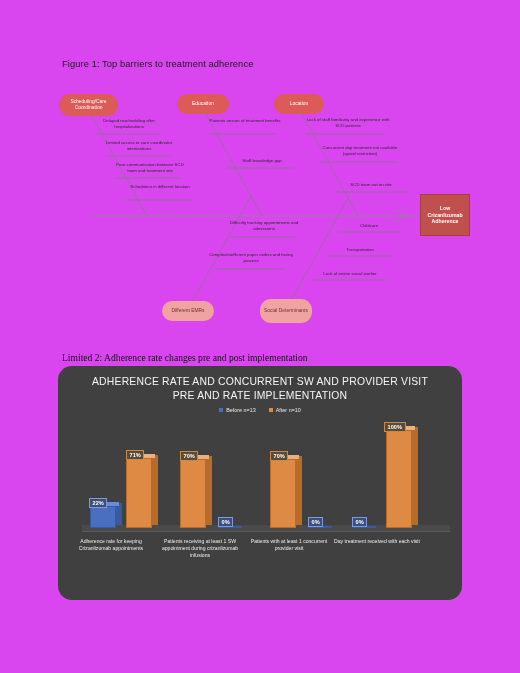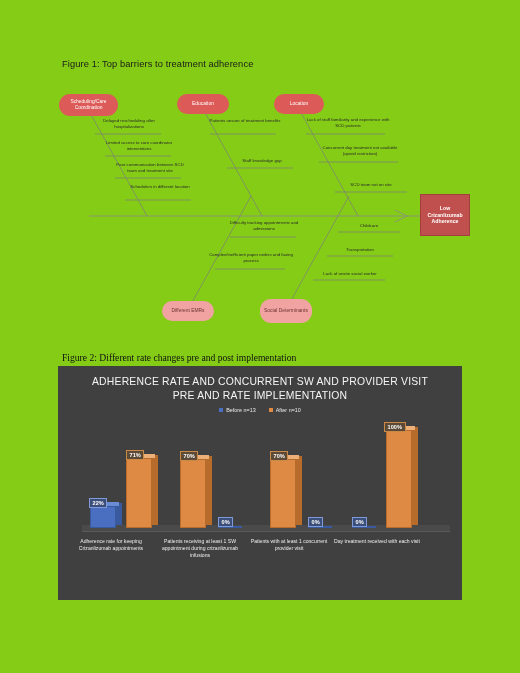--- a/index.html
+++ b/index.html
@@ -10,21 +10,21 @@
   body {
     width: 520px;
     height: 673px;
     position: relative;
     font-family: "Liberation Sans", sans-serif;
     overflow: hidden;
   }
   .page {
     position: absolute;
     inset: 0;
-    background: #84cc16;
+    background: #d946ef;
   }
 
   
   .fig1-caption {
     position: absolute;
     left: 62px;
     top: 59px;
     font-size: 9.3px;
     color: #1a1a1a;
     font-family: "Liberation Sans", sans-serif;
@@ -100,20 +100,21 @@
     white-space: nowrap;
   }
   .chart-panel {
     position: absolute;
     left: 58px;
     top: 366px;
     width: 404px;
     height: 234px;
     background: #404040;
     color: #f2f2f2;
+    border-radius: 14px;
   }
   .chart-title {
     position: absolute;
     left: 16px;
     top: 9px;
     width: 372px;
     text-align: center;
     font-size: 10.4px;
     line-height: 1.35;
     color: #f5f5f5;
@@ -306,21 +307,21 @@
     <div class="cause-label" style="left:280px; top:98px; width:72px;">SCD team not on site</div>
 
     <div class="cause-label" style="left:168px; top:136px; width:82px;">Difficulty tracking appointments and admissions</div>
     <div class="cause-label" style="left:154px; top:168px; width:84px;">Complex/inefficient paper orders and faxing process</div>
 
     <div class="cause-label" style="left:288px; top:139px; width:52px;">Childcare</div>
     <div class="cause-label" style="left:276px; top:163px; width:58px;">Transportation</div>
     <div class="cause-label" style="left:258px; top:187px; width:74px;">Lack of onsite social worker</div>
   </div>
 
-  <div class="fig2-caption">Figure 2: Different rate changes pre and post implementation</div>
+  <div class="fig2-caption">Limited 2: Adherence rate changes pre and post implementation</div>
 
   <div class="chart-panel">
     <div class="chart-title">
       <div>ADHERENCE RATE AND CONCURRENT SW AND PROVIDER VISIT</div>
       <div>PRE AND RATE IMPLEMENTATION</div>
     </div>
 
     <div class="chart-legend">
       <div class="legend-item">
         <span class="legend-swatch" style="background:#4a6fc0;"></span>

